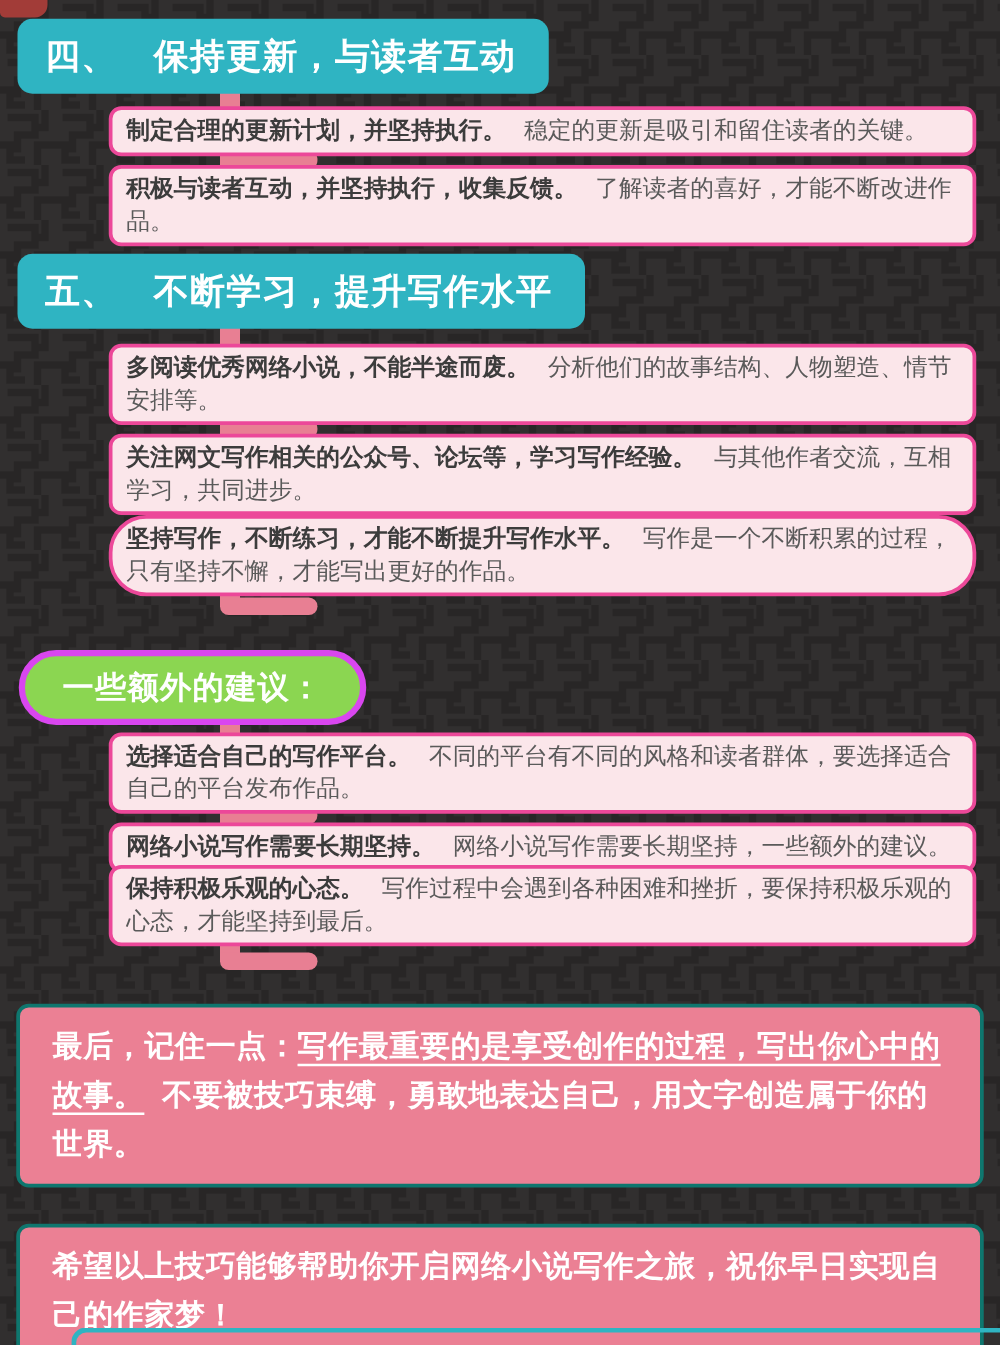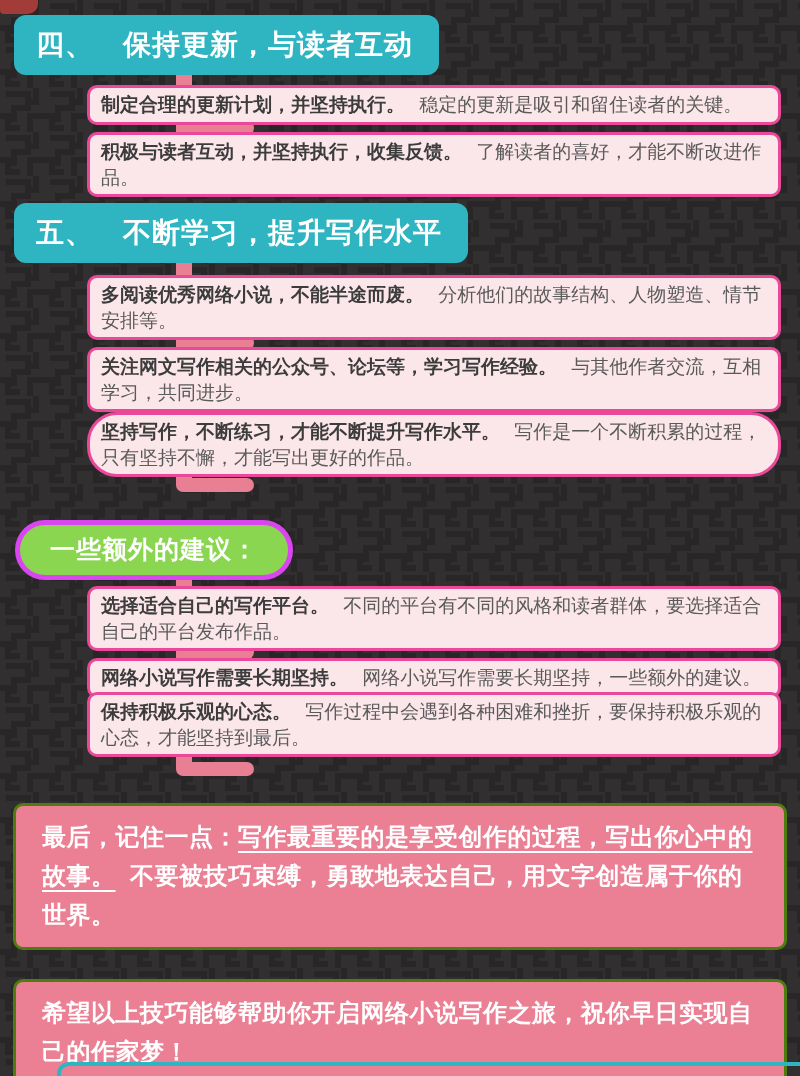--- a/index.html
+++ b/index.html
@@ -56,21 +56,21 @@
   }
   .tip .lead{font-weight:bold;color:#3c3c3c;margin-right:0.75em;}
   .b1{top:85px;}  .b2{top:132px;}
   .b3{top:275px;} .b4{top:347px;} .b5{top:412px;border-radius:30px;}
   .b6{top:586px;} .b7{top:658px;} .b8{top:692px;}
 
   
   .big{
     position:absolute;left:13px;width:774px;z-index:2;
     box-sizing:border-box;
-    background:#eb8094;border:3px solid #4d7c0f;border-radius:10px;
+    background:#eb8094;border:3px solid #0f766e;border-radius:10px;
     color:#ffffff;font-weight:bold;font-size:24px;line-height:39px;
     padding:12px 26px;letter-spacing:0.5px;
   }
   .g1{top:803px;min-height:134px;}
   .g2{top:979px;min-height:92px;}
   .uline{text-decoration:underline;text-decoration-thickness:2px;text-underline-offset:6px;}
   .after-uline{margin-left:0.6em;}
 
   
   .red-corner{

